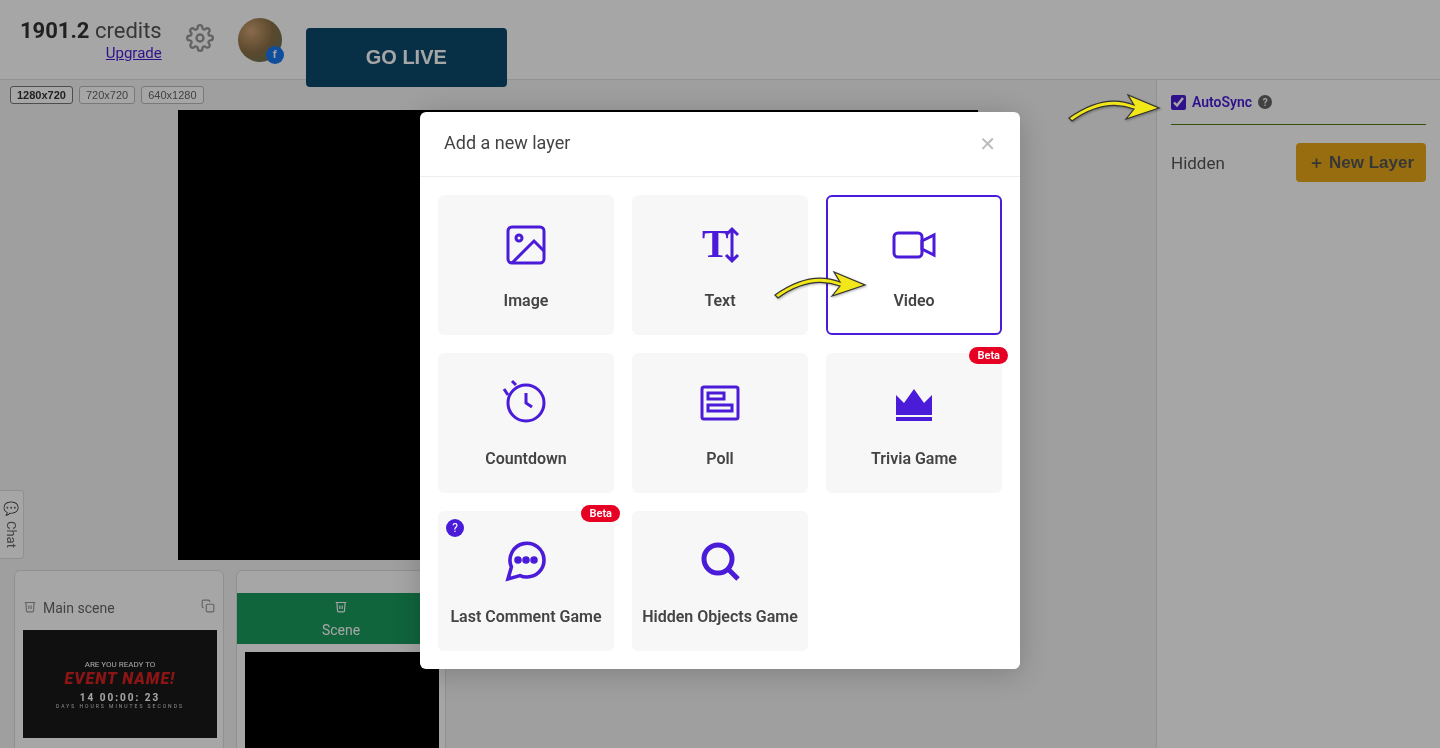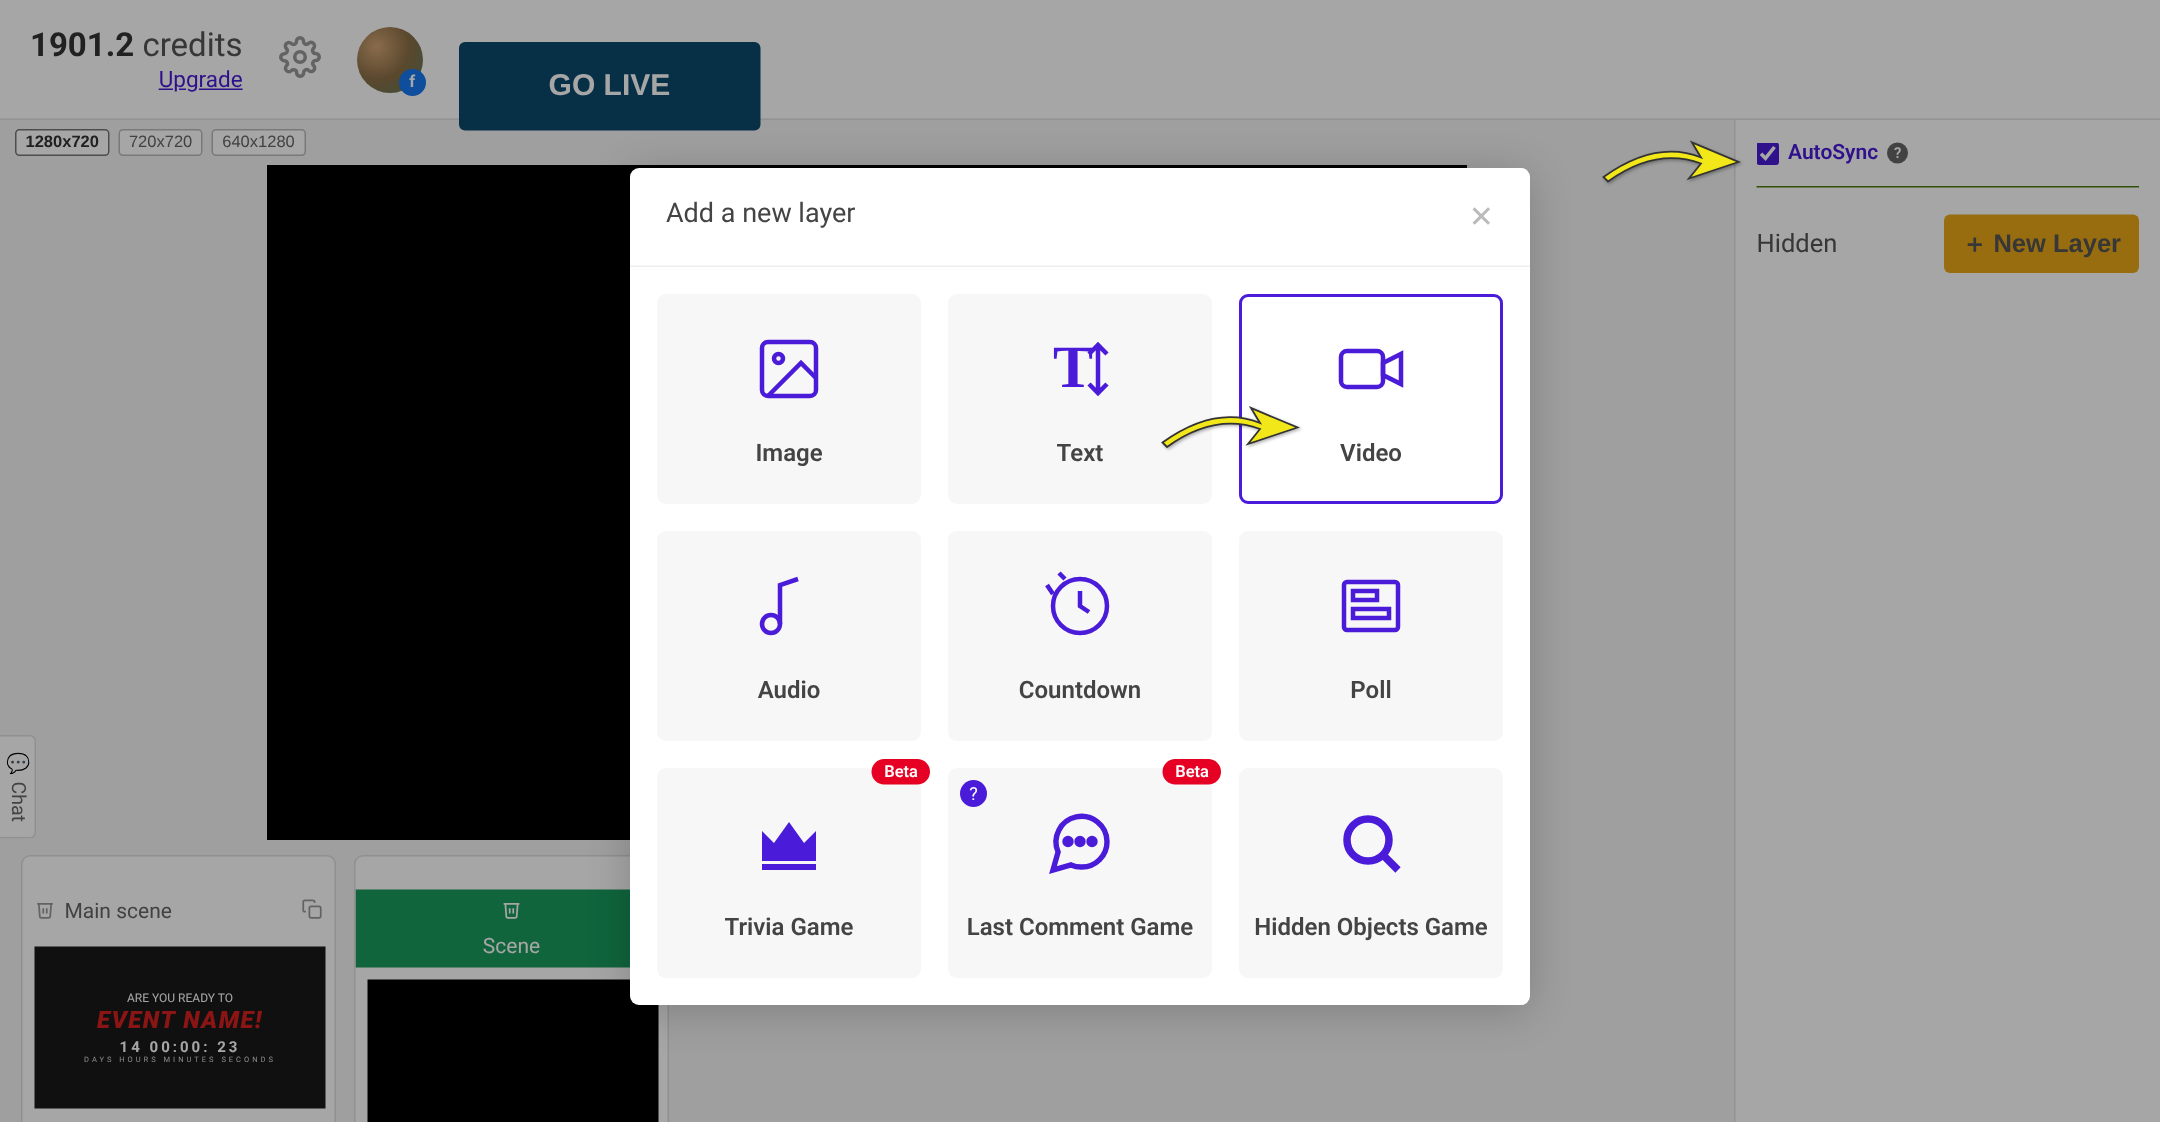--- a/index.html
+++ b/index.html
@@ -191,27 +191,20 @@
     </div>
 
     <div class="layer-opt selected">
       <span class="icon"><svg width="48" height="48" viewBox="0 0 24 24" fill="none" stroke="currentColor" stroke-width="1.5">
             <rect x="2" y="6" width="14" height="12" rx="2"></rect>
             <polygon points="16 10 22 7 22 17 16 14"></polygon>
           </svg></span>
       <span class="label">Video</span>
     </div>
 
-    <div class="layer-opt">
-      <span class="icon"><svg width="48" height="48" viewBox="0 0 24 24" fill="none" stroke="currentColor" stroke-width="1.5">
-            <path d="M9 18V5l6-2"></path>
-            <circle cx="6" cy="18" r="3"></circle>
-          </svg></span>
-      <span class="label">Audio</span>
-    </div>
 
     <div class="layer-opt">
       <span class="icon"><svg width="48" height="48" viewBox="0 0 24 24" fill="none" stroke="currentColor" stroke-width="1.5">
             <circle cx="12" cy="12" r="9"></circle>
             <polyline points="12 7 12 12 15 14"></polyline>
             <path d="M3 8 L1 5 M7 3 L5 1"></path>
           </svg></span>
       <span class="label">Countdown</span>
     </div>
 

